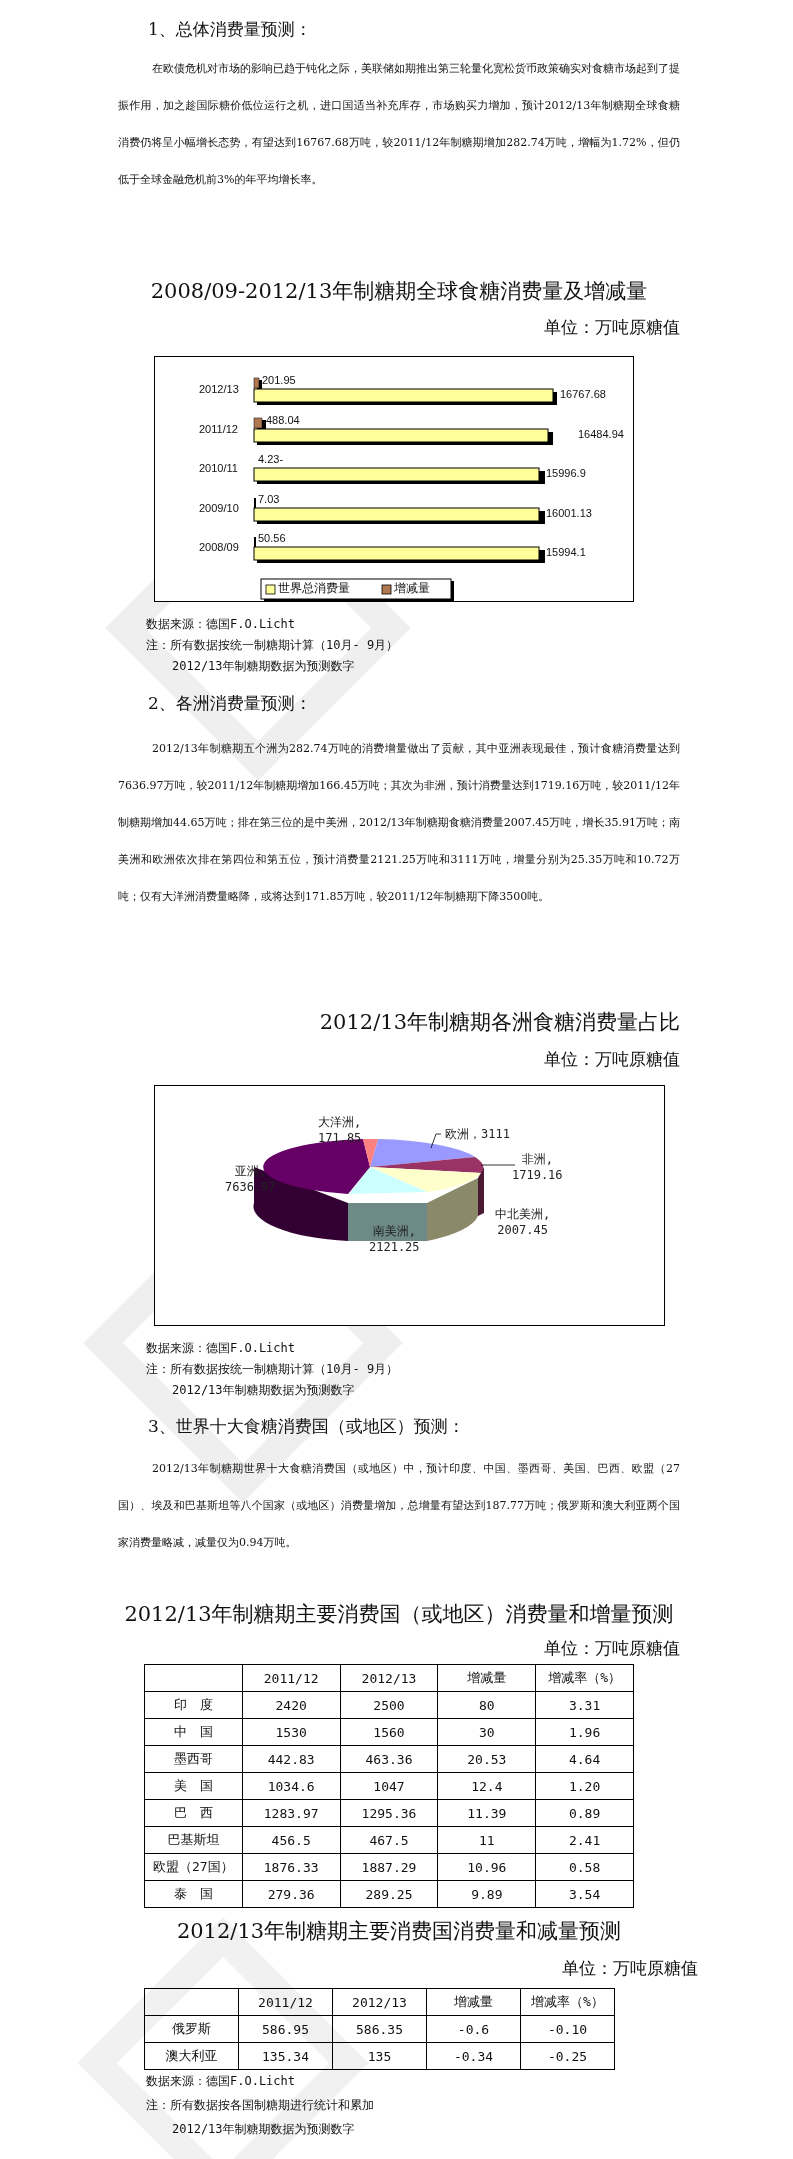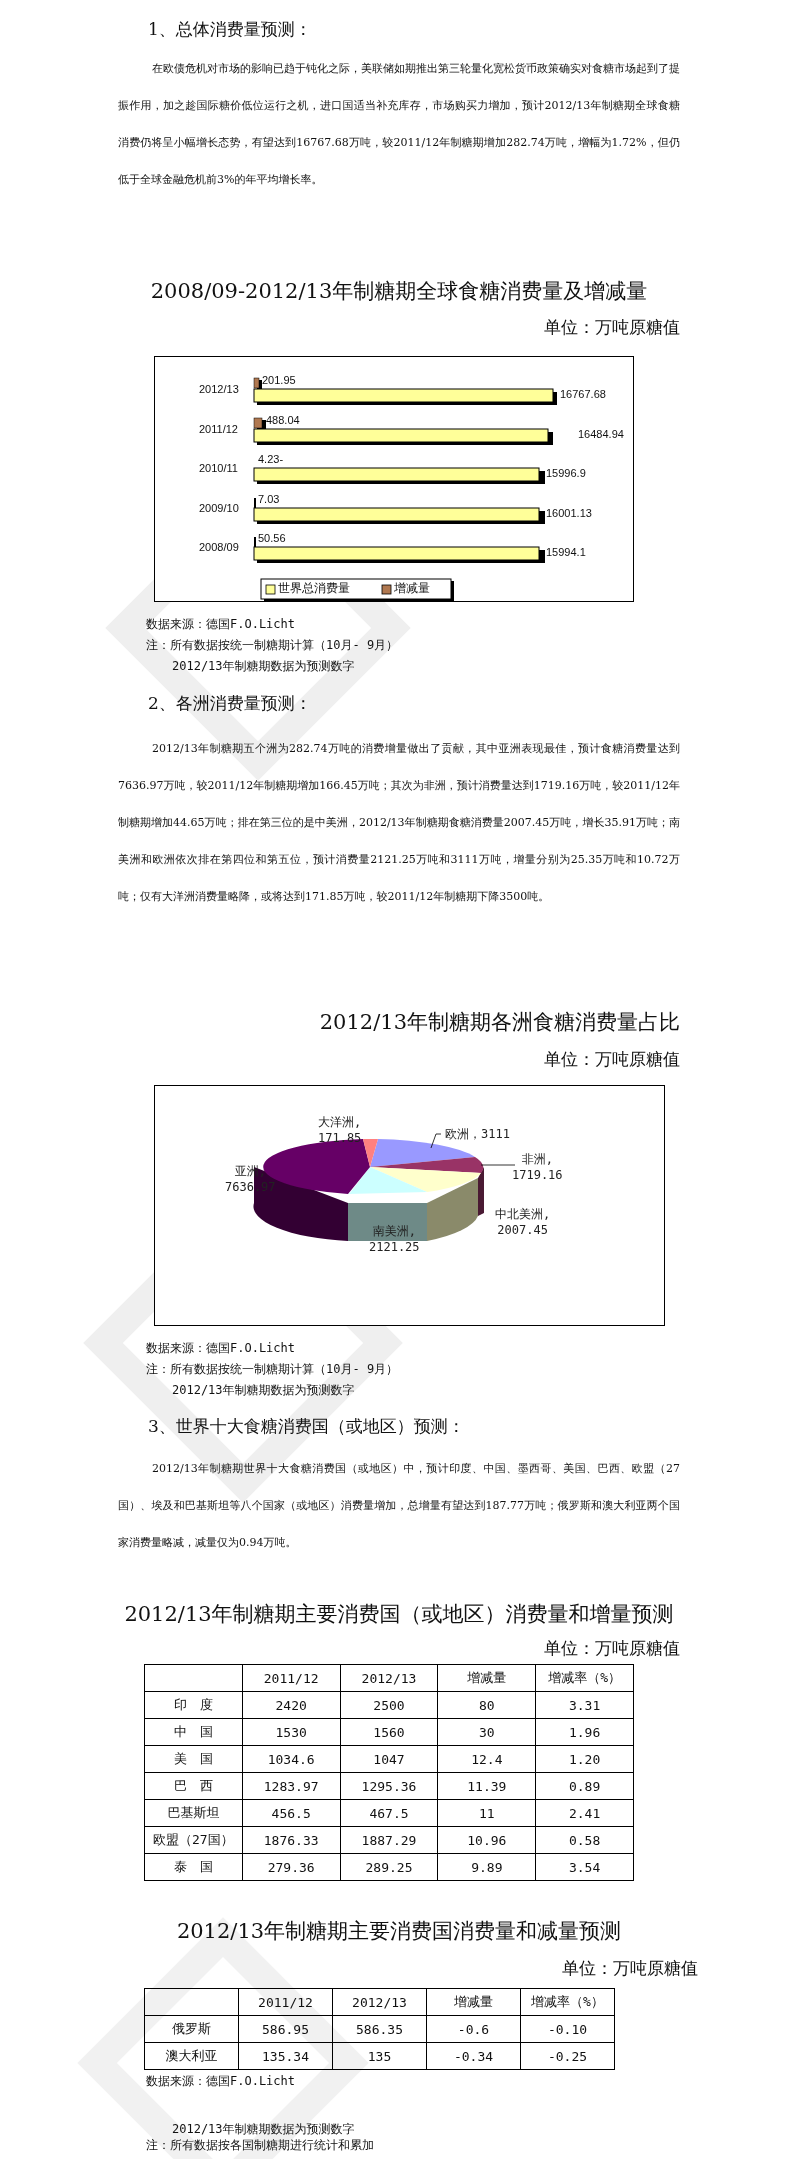--- a/index.html
+++ b/index.html
@@ -160,20 +160,27 @@
         <td>3.31</td>
   </tr>
   <tr>
     <td>中　国</td>
         <td>1530</td>
         <td>1560</td>
         <td>30</td>
         <td>1.96</td>
   </tr>
   <tr>
+    <td>墨西哥</td>
+        <td>442.83</td>
+        <td>463.36</td>
+        <td>20.53</td>
+        <td>4.64</td>
+  </tr>
+  <tr>
     <td>美　国</td>
         <td>1034.6</td>
         <td>1047</td>
         <td>12.4</td>
         <td>1.20</td>
   </tr>
   <tr>
     <td>巴　西</td>
         <td>1283.97</td>
         <td>1295.36</td>
@@ -234,14 +241,14 @@
     <td>澳大利亚</td>
         <td>135.34</td>
         <td>135</td>
         <td>-0.34</td>
         <td>-0.25</td>
   </tr>
 </tbody>
   </table>
 
 <div class="note" style="top:2073px;">数据来源：德国F.O.Licht</div>
-<div class="note" style="top:2097px;margin-top:40px;">注：所有数据按各国制糖期进行统计和累加</div>
+<div class="note" style="top:2097px;">注：所有数据按各国制糖期进行统计和累加</div>
 <div class="note sub" style="top:2121px;">2012/13年制糖期数据为预测数字</div>
 
 </body></html>

